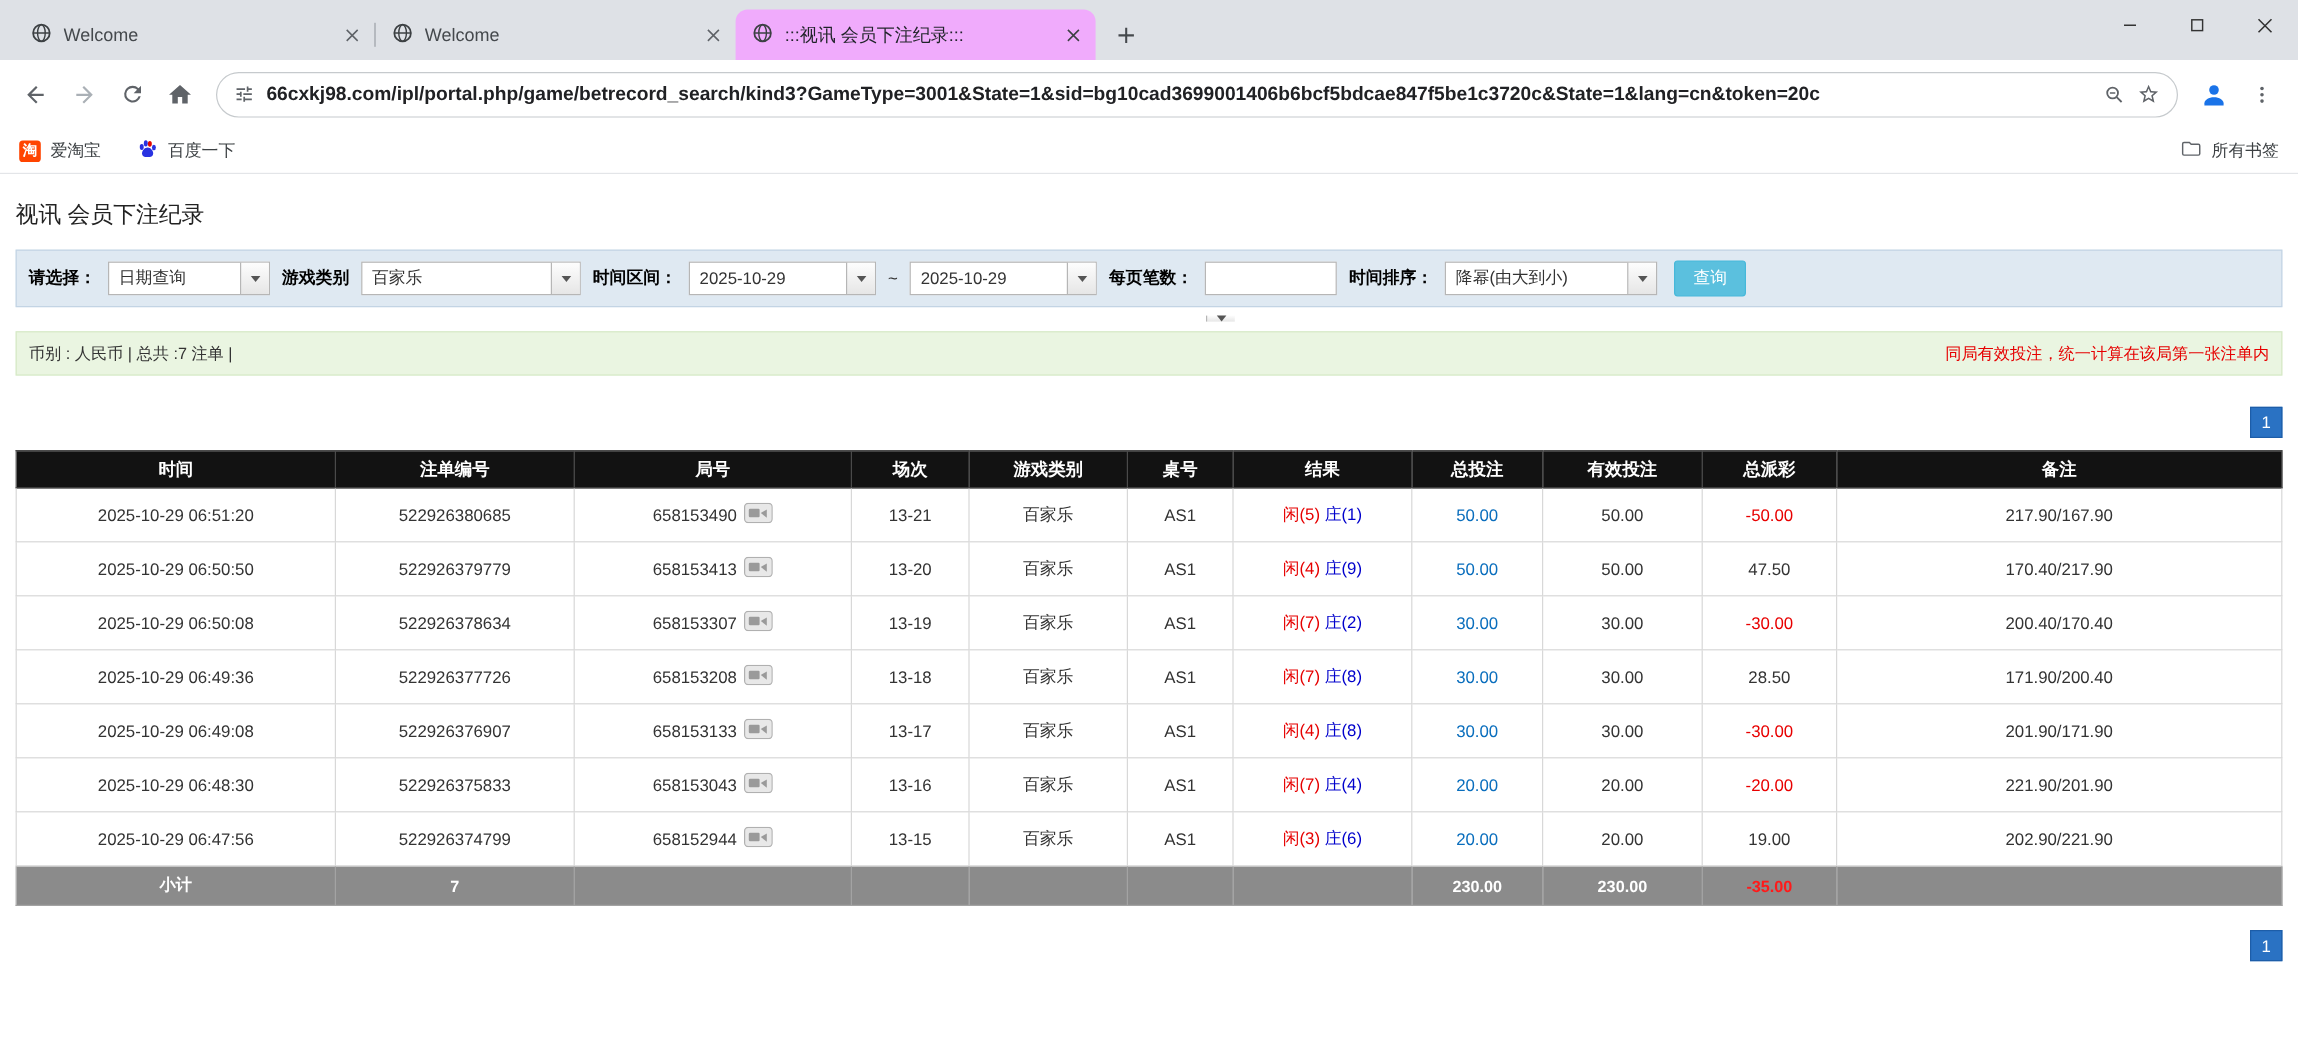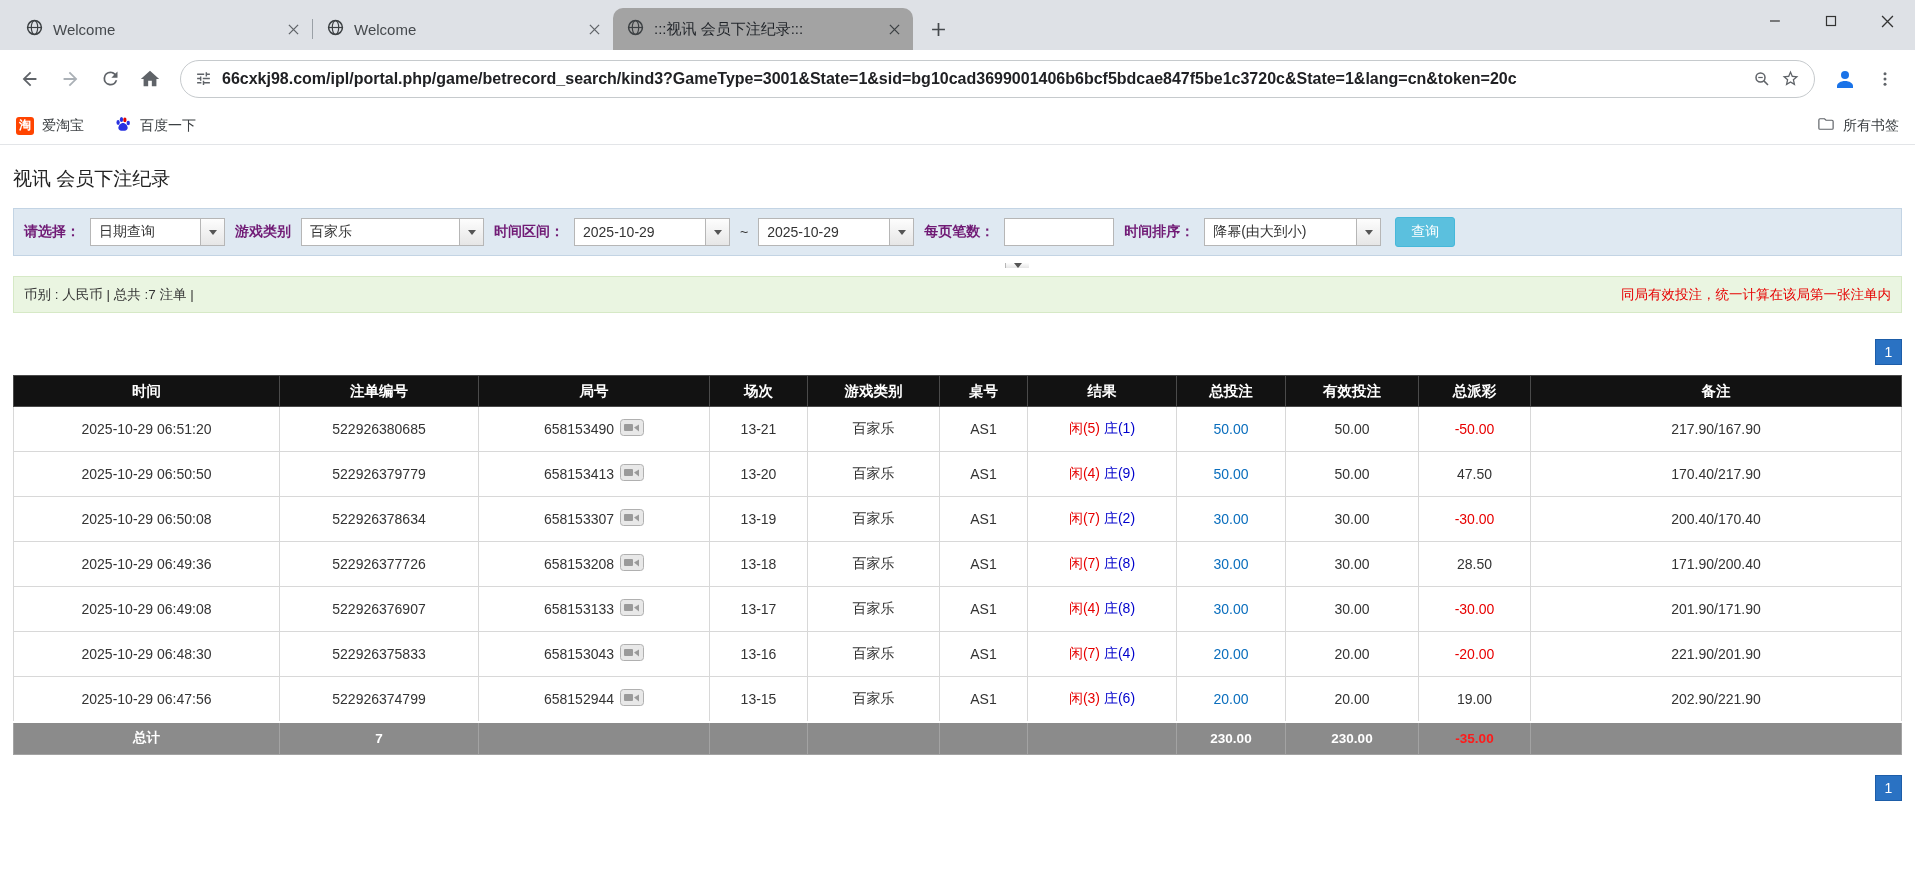--- a/index.html
+++ b/index.html
@@ -2,21 +2,21 @@
 <html style="--player-red: #e60000; --banker-blue: #0000cc; --bet-link-blue: #0a6ebd; --negative-red: #e80000; --notice-red: #e60000; --pager-blue: #2a72c3; --search-button-blue: #5bc0de; --table-header-bg: #121212; --summary-row-bg: #8b8b8b; --filter-bar-bg: #dfe9f2; --info-bar-bg: #eaf5e1;"><head>
 <meta charset="utf-8">
 <style>
   * { box-sizing: border-box; margin: 0; padding: 0; }
   html, body { width: 1915px; height: 880px; overflow: hidden; }
   body { font-family: "Liberation Sans", "DejaVu Sans", sans-serif; background: #fff; color: #222; }
 
   
   .tabstrip { height: 50px; background: #dee1e6; display: flex; align-items: flex-end; padding-left: 12px; position: relative; }
   .tab { width: 300px; height: 42px; display: flex; align-items: center; gap: 10px; padding: 0 8px 0 14px; font-size: 15px; color: #45494d; }
-  .tab.active { background: #a3a3a3; border-radius: 10px 10px 0 0; color: #1f2328; }
+  .tab.active { background: #f0abfc; border-radius: 10px 10px 0 0; color: #1f2328; }
   .tab-title { flex: 1; white-space: nowrap; overflow: hidden; }
   .tab-close { width: 22px; height: 22px; border-radius: 50%; flex: 0 0 auto; display: flex; align-items: center; justify-content: center; }
   .tab-divider { width: 1px; height: 20px; background: #9aa0a6; margin-bottom: 11px; flex: 0 0 auto; }
   .newtab { width: 30px; height: 30px; margin: 0 0 6px 10px; display: flex; align-items: center; justify-content: center; border-radius: 50%; flex: 0 0 auto; }
   .win-controls { position: absolute; right: 0; top: 0; height: 42px; display: flex; }
   .win-btn { width: 56px; height: 100%; display: flex; align-items: center; justify-content: center; }
 
   .navbar { height: 57px; background: #fff; display: flex; align-items: center; padding: 0 10px; }
   .nav-btn { width: 40px; height: 40px; border-radius: 50%; display: flex; align-items: center; justify-content: center; flex: 0 0 auto; }
   .omnibox { flex: 1 1 auto; height: 38px; margin: 0 10px; border: 1px solid #c6cacd; border-radius: 19px; display: flex; align-items: center; padding: 16px 14px; gap: 10px; background: #fff; font-weight: bold; }
@@ -26,21 +26,21 @@
   .bookmarks { height: 38px; background: #fff; border-bottom: 1px solid #e3e5e8; display: flex; align-items: center; padding: 0 16px; font-size: 14px; color: #3c4043; }
   .bm { display: flex; align-items: center; gap: 8px; margin-right: 30px; }
   .bm.right { margin: 0 0 0 auto; }
   .tb-ic { width: 18px; height: 18px; border-radius: 3px; background: #ff4400; color: #fff; font-size: 12px; display: flex; align-items: center; justify-content: center; font-weight: bold; }
 
   
   .content { padding: 0 13px; }
   .page-title { font-size: 19px; font-weight: normal; color: #222; margin: 21px 0 16px 0; }
 
   .filter-bar { background: var(--filter-bar-bg, #dfe9f2); border: 1px solid #c3d4e4; padding: 8px 10px; display: flex; align-items: center; gap: 10px; }
-  .f-label { color: #701a75; font-size: 14px; font-weight: bold; white-space: nowrap; }
+  .f-label { color: #000000; font-size: 14px; font-weight: bold; white-space: nowrap; }
   .combo { background: #fff; border: 1px solid #b6b6b6; height: 28px; display: flex; align-items: stretch; gap: 44px; }
   .combo-val { flex: 1; padding: 0 8px; font-size: 14px; color: #333; white-space: nowrap; overflow: hidden; display: flex; align-items: center; }
   .combo-btn { width: 24px; border-left: 1px solid #b6b6b6; background: linear-gradient(#fdfdfd, #e6e6e6); display: flex; align-items: center; justify-content: center; }
   .chev { width: 0; height: 0; border-left: 4px solid transparent; border-right: 4px solid transparent; border-top: 5px solid #555; }
   .w135 { width: 135px; } .w183 { width: 183px; } .w140 { width: 156px; } .w110 { width: 110px; flex-direction: column; } .w177 { width: 177px; }
   .tilde { font-size: 14px; color: #333; }
   .search-btn { background: var(--search-button-blue, #5bc0de); border: 1px solid #46b8da; color: #fff; font-size: 14px; padding: 5px 15px; border-radius: 3px; margin-left: 4px; cursor: pointer; font-family: inherit; }
 
   .info-bar { margin-top: 20px; background: var(--info-bar-bg, #eaf5e1); border: 1px solid #d6e9c6; height: 37px; display: flex; align-items: center; justify-content: space-between; padding: 0 10px; font-size: 13.5px; }
   .info-left { color: #333; }
@@ -448,22 +448,22 @@
     <td><span>百家乐</span></td>
     <td><span>AS1</span></td>
     <td><span class="player">闲(3)</span> <span class="banker">庄(6)</span></td>
     <td><span class="betlink">20.00</span></td>
     <td><span>20.00</span></td>
     <td><span>19.00</span></td>
     <td><span>202.90/221.90</span></td>
   </tr>
       </tbody>
     <tfoot>
-      <tr class="sum-row total">
-        <td>总计</td>
+      <tr class="sum-row">
+        <td>小计</td>
         <td>7</td>
         <td></td>
         <td></td>
         <td></td>
         <td></td>
         <td></td>
         <td>230.00</td>
         <td>230.00</td>
         <td class="neg">-35.00</td>
         <td></td>

